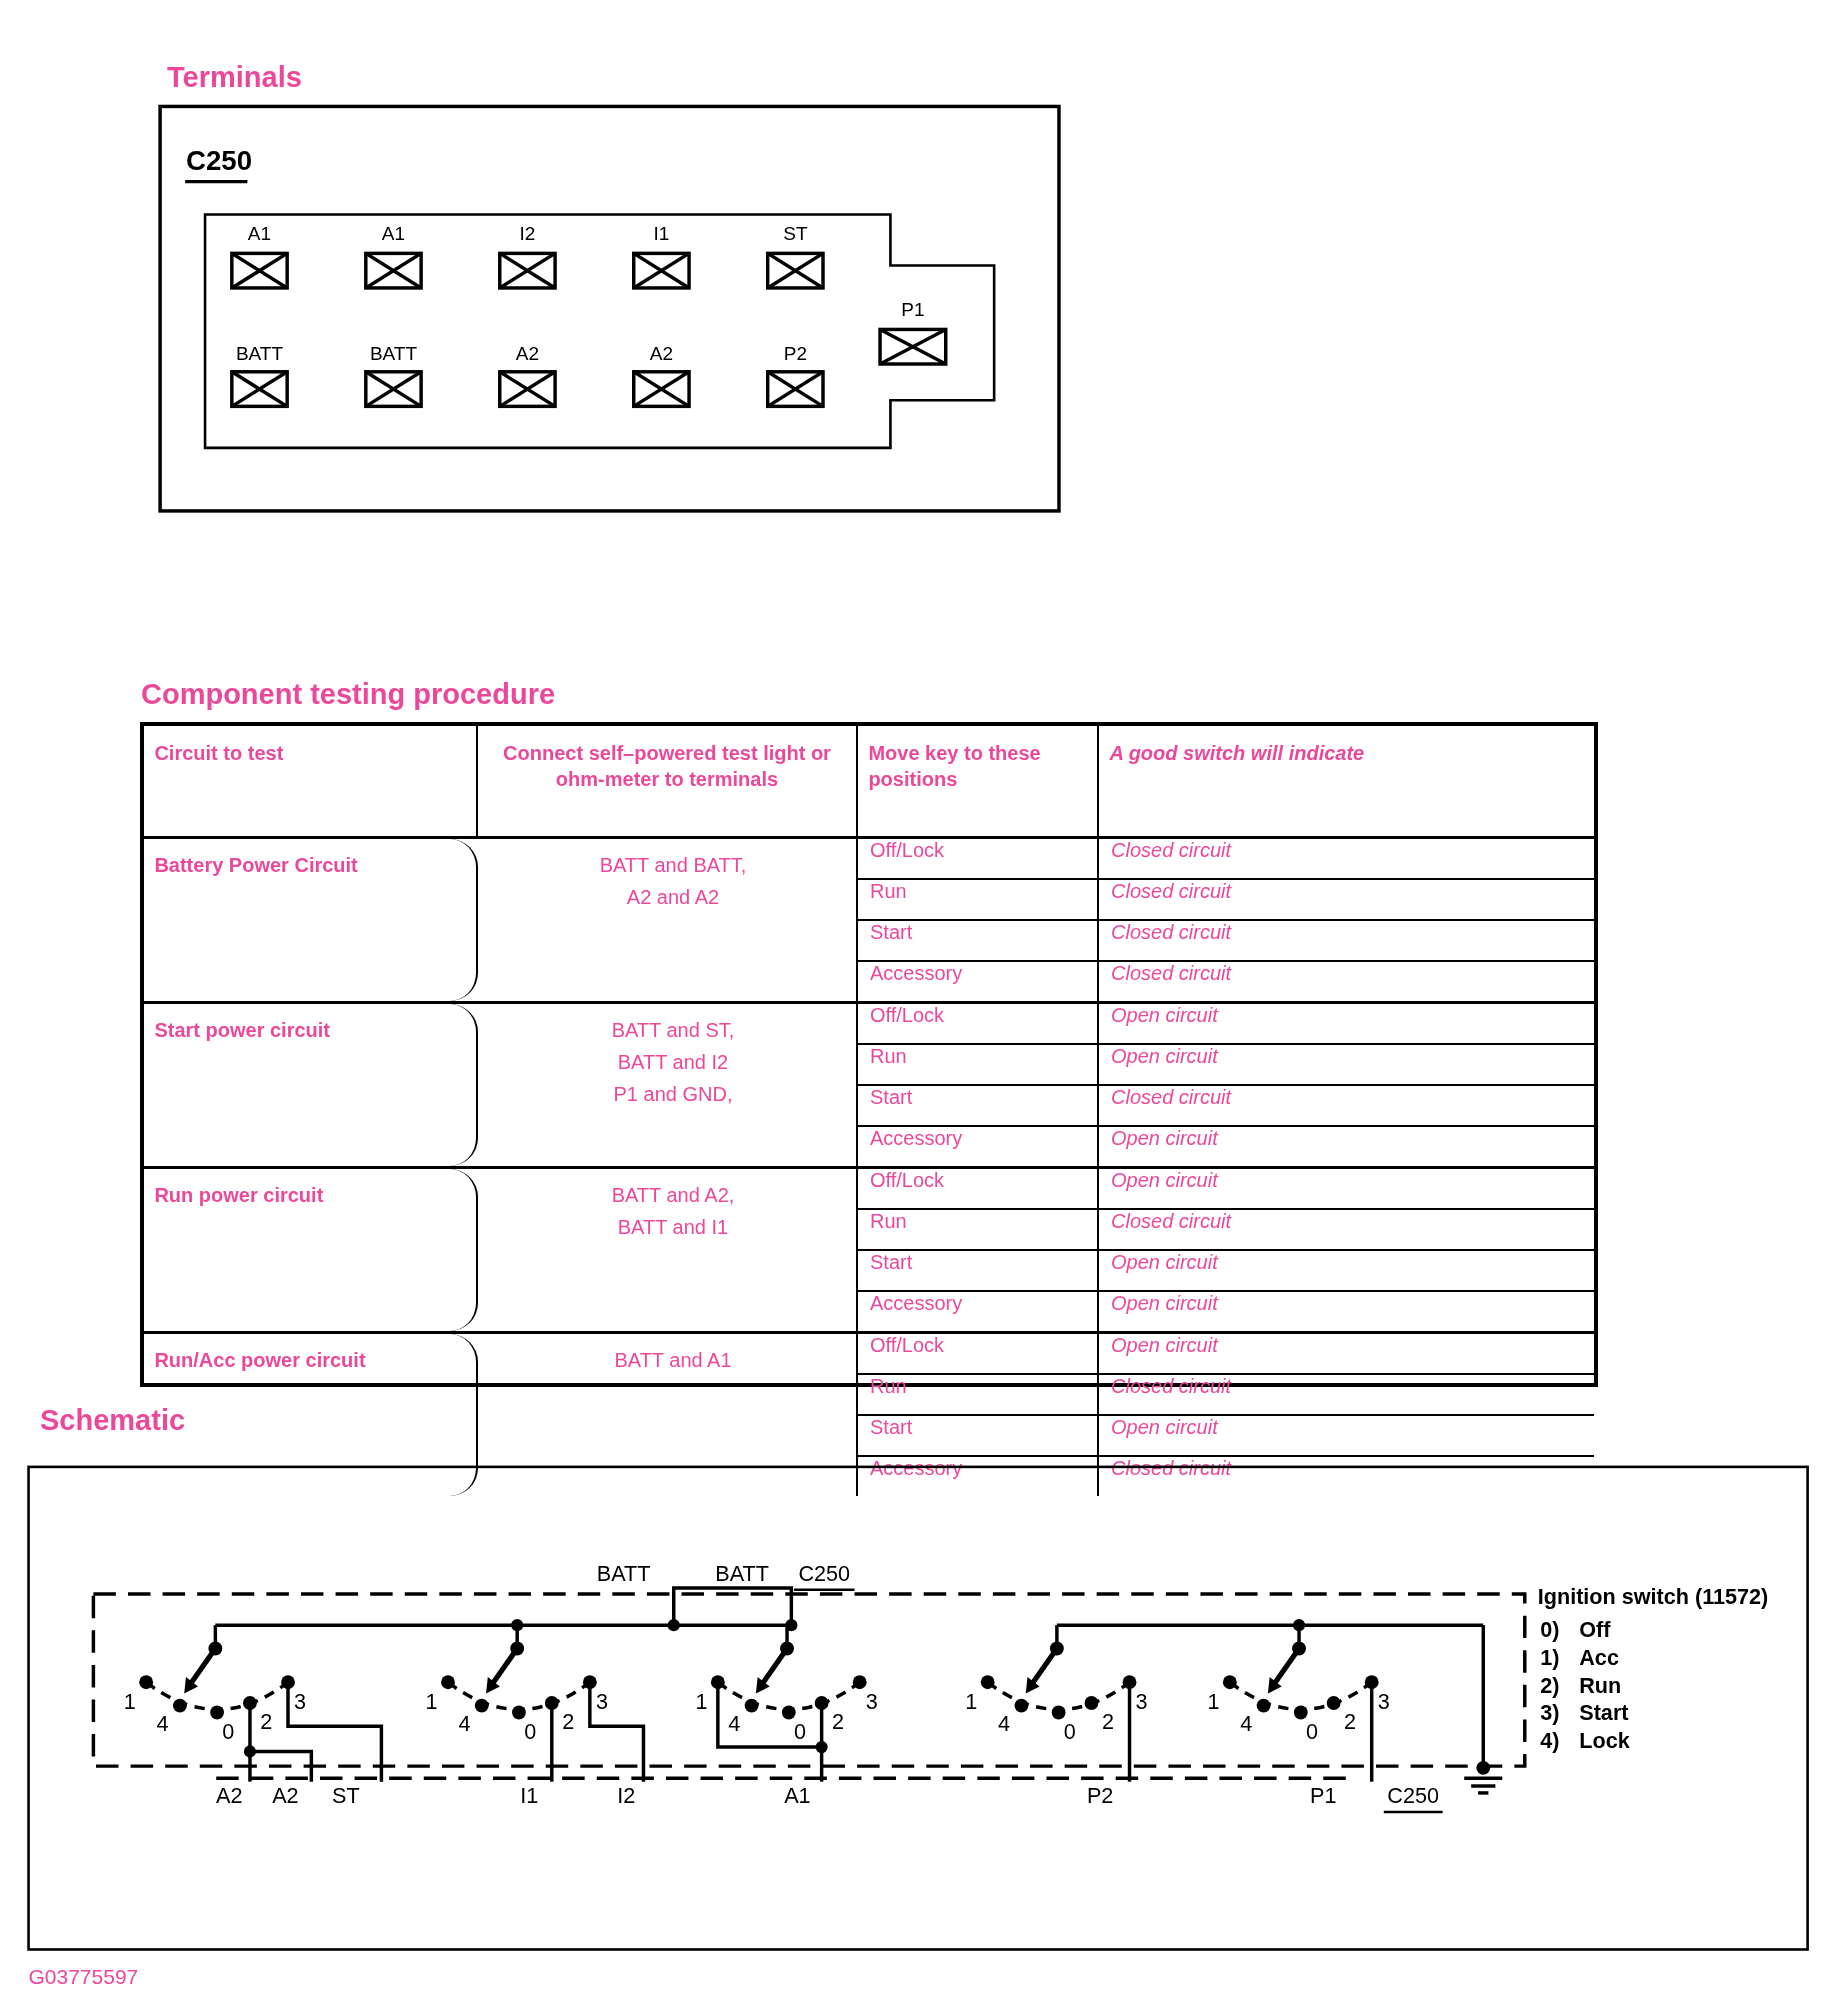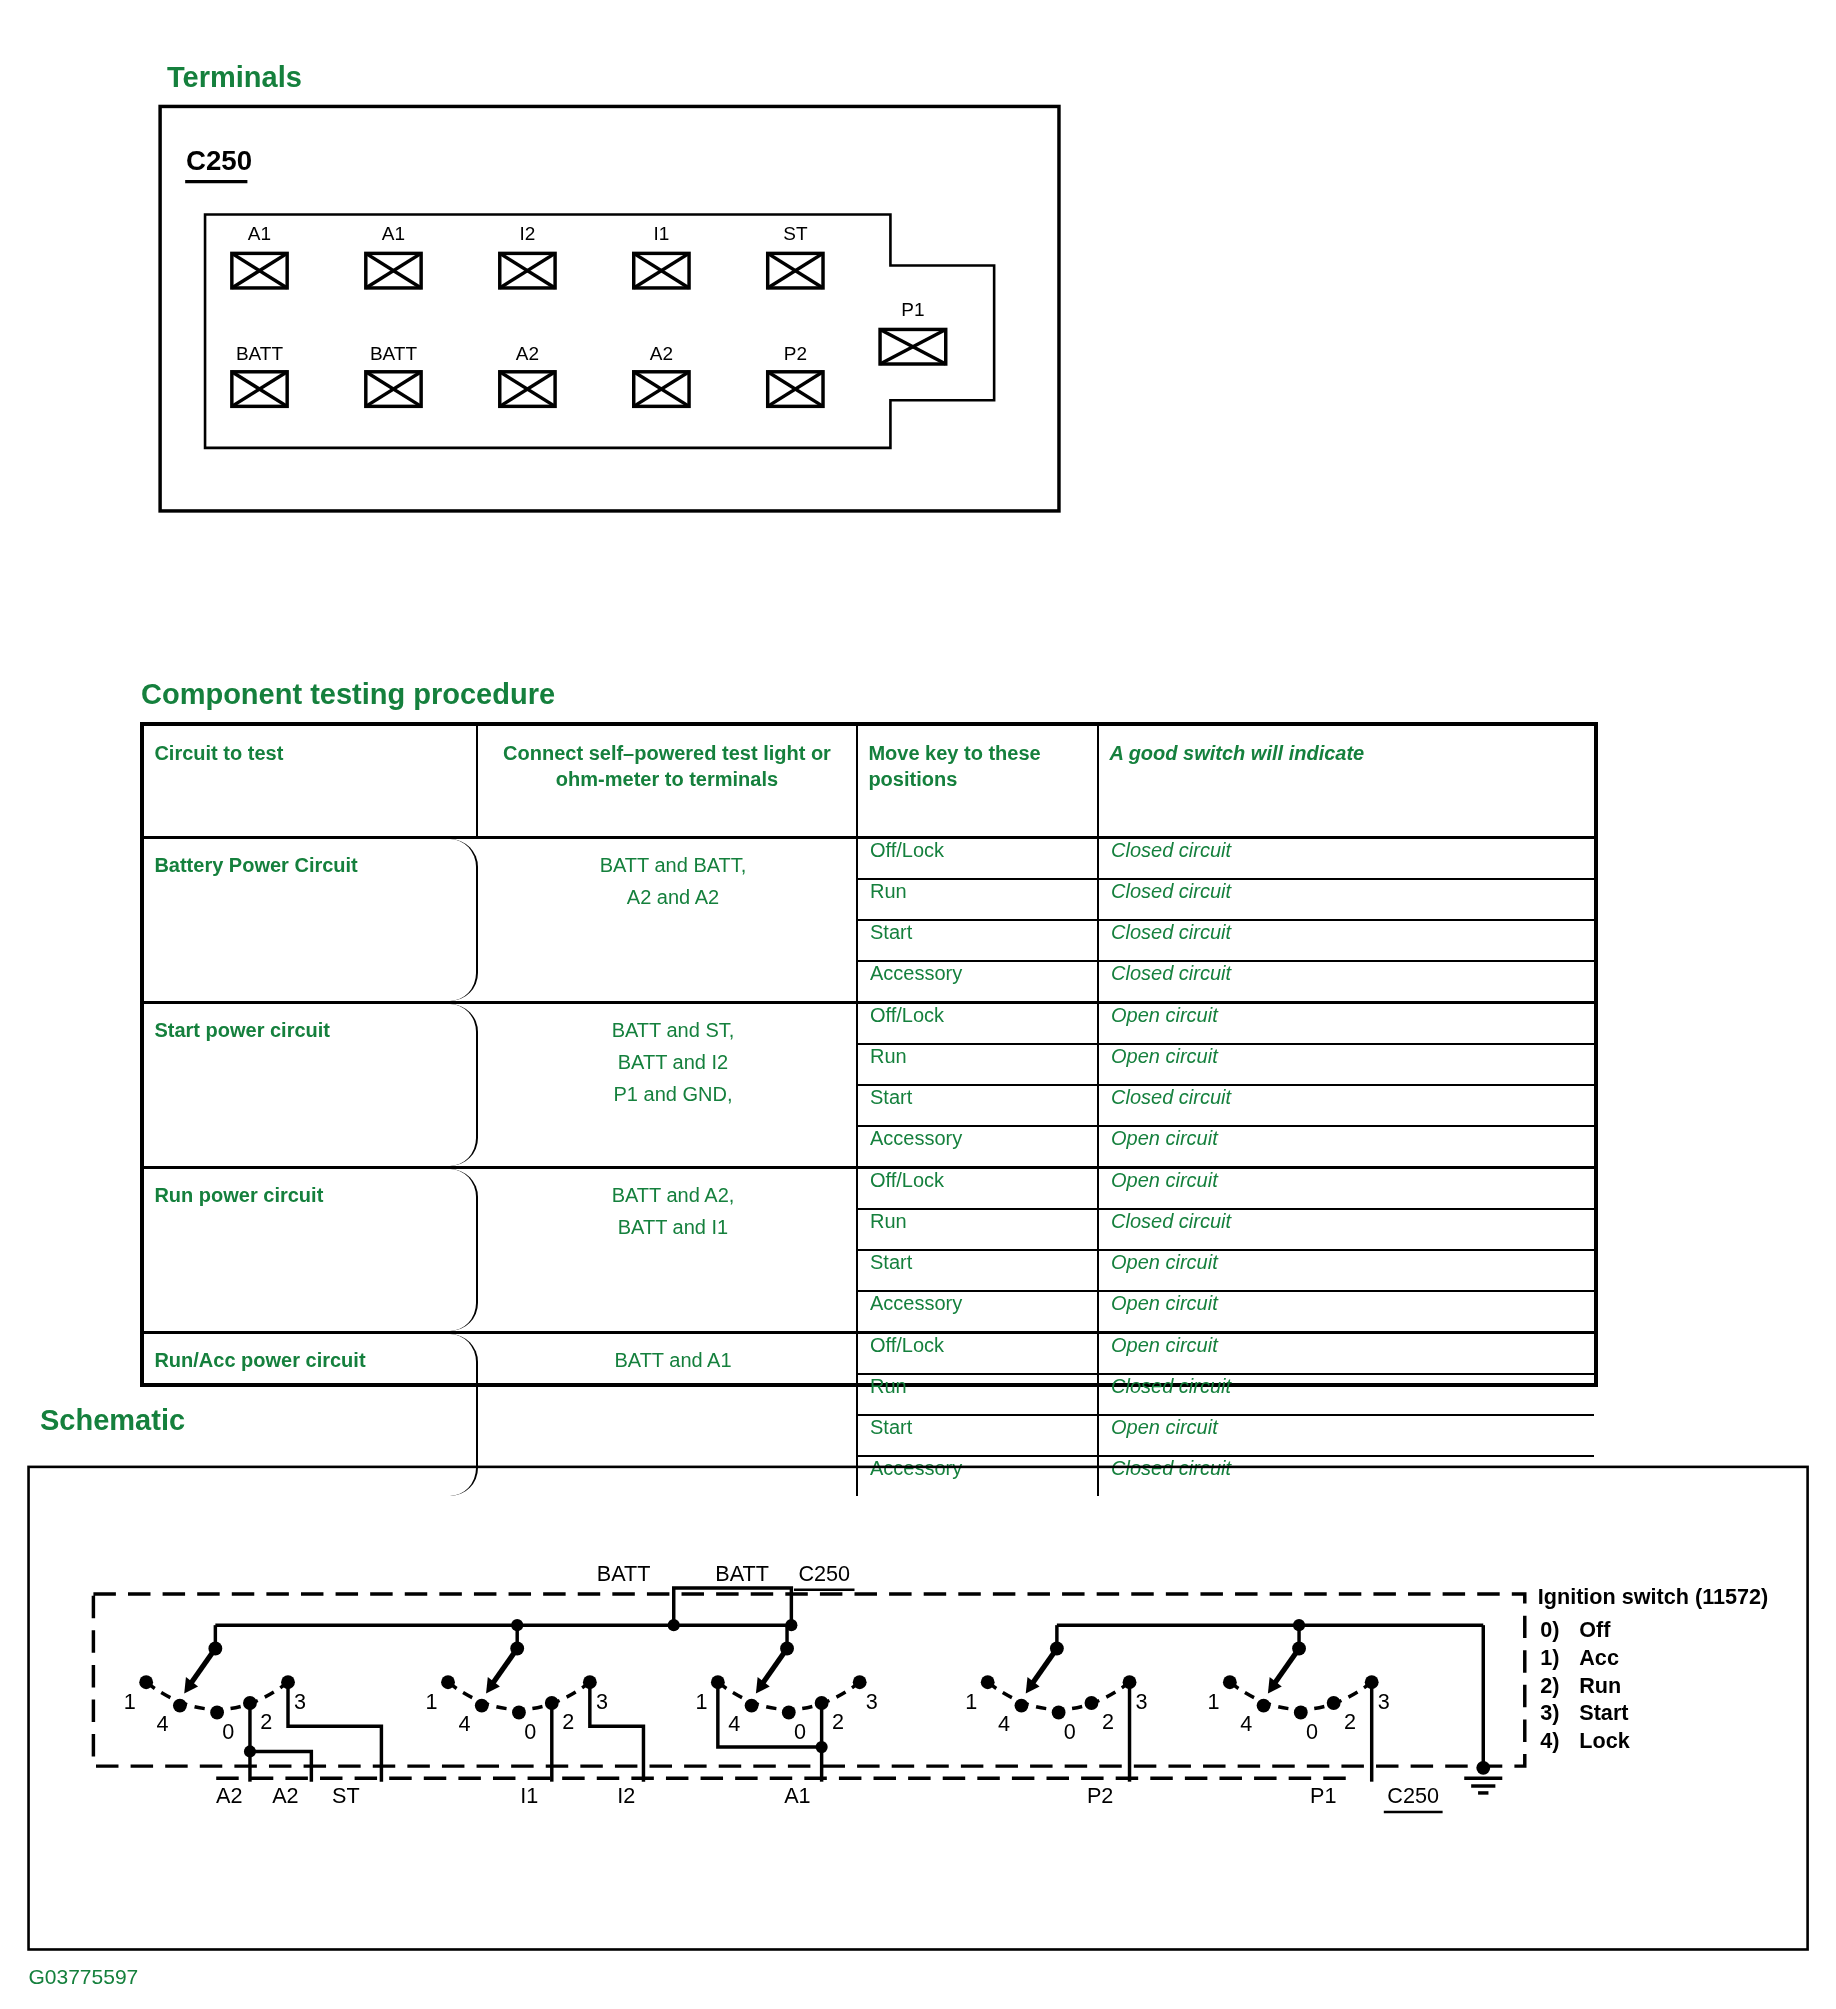--- a/index.html
+++ b/index.html
@@ -1,16 +1,16 @@
 <!DOCTYPE html>
 <html style="font-size:14px"><head>
 <meta charset="utf-8">
 <style>
   html,body{margin:0;padding:0;background:#fff;}
-  #page{position:relative;width:1837px;height:2010px;background:#ffffff;color:#15803d;
+  #page{position:relative;width:1837px;height:2010px;background:#ffffff;color:#ec4899;
         font-family:"Liberation Sans",sans-serif;overflow:hidden;}
   .heading{position:absolute;font-size:29px;font-weight:bold;white-space:nowrap;}
   
   #ttable{position:absolute;left:140px;top:722px;width:1458px;height:665px;
           border:4.3px solid #000;box-sizing:border-box;display:flex;flex-direction:column;
           font-size:20px;}
   #ttable *{box-sizing:border-box;}
   .th{display:flex;height:113px;border-bottom:3.5px solid #000;flex-shrink:0;}
   .hd{font-weight:bold;padding:14px 10.4px 0 10.4px;line-height:26px;}
   .c1{width:334px;border-right:2.6px solid #000;flex-shrink:0;}

